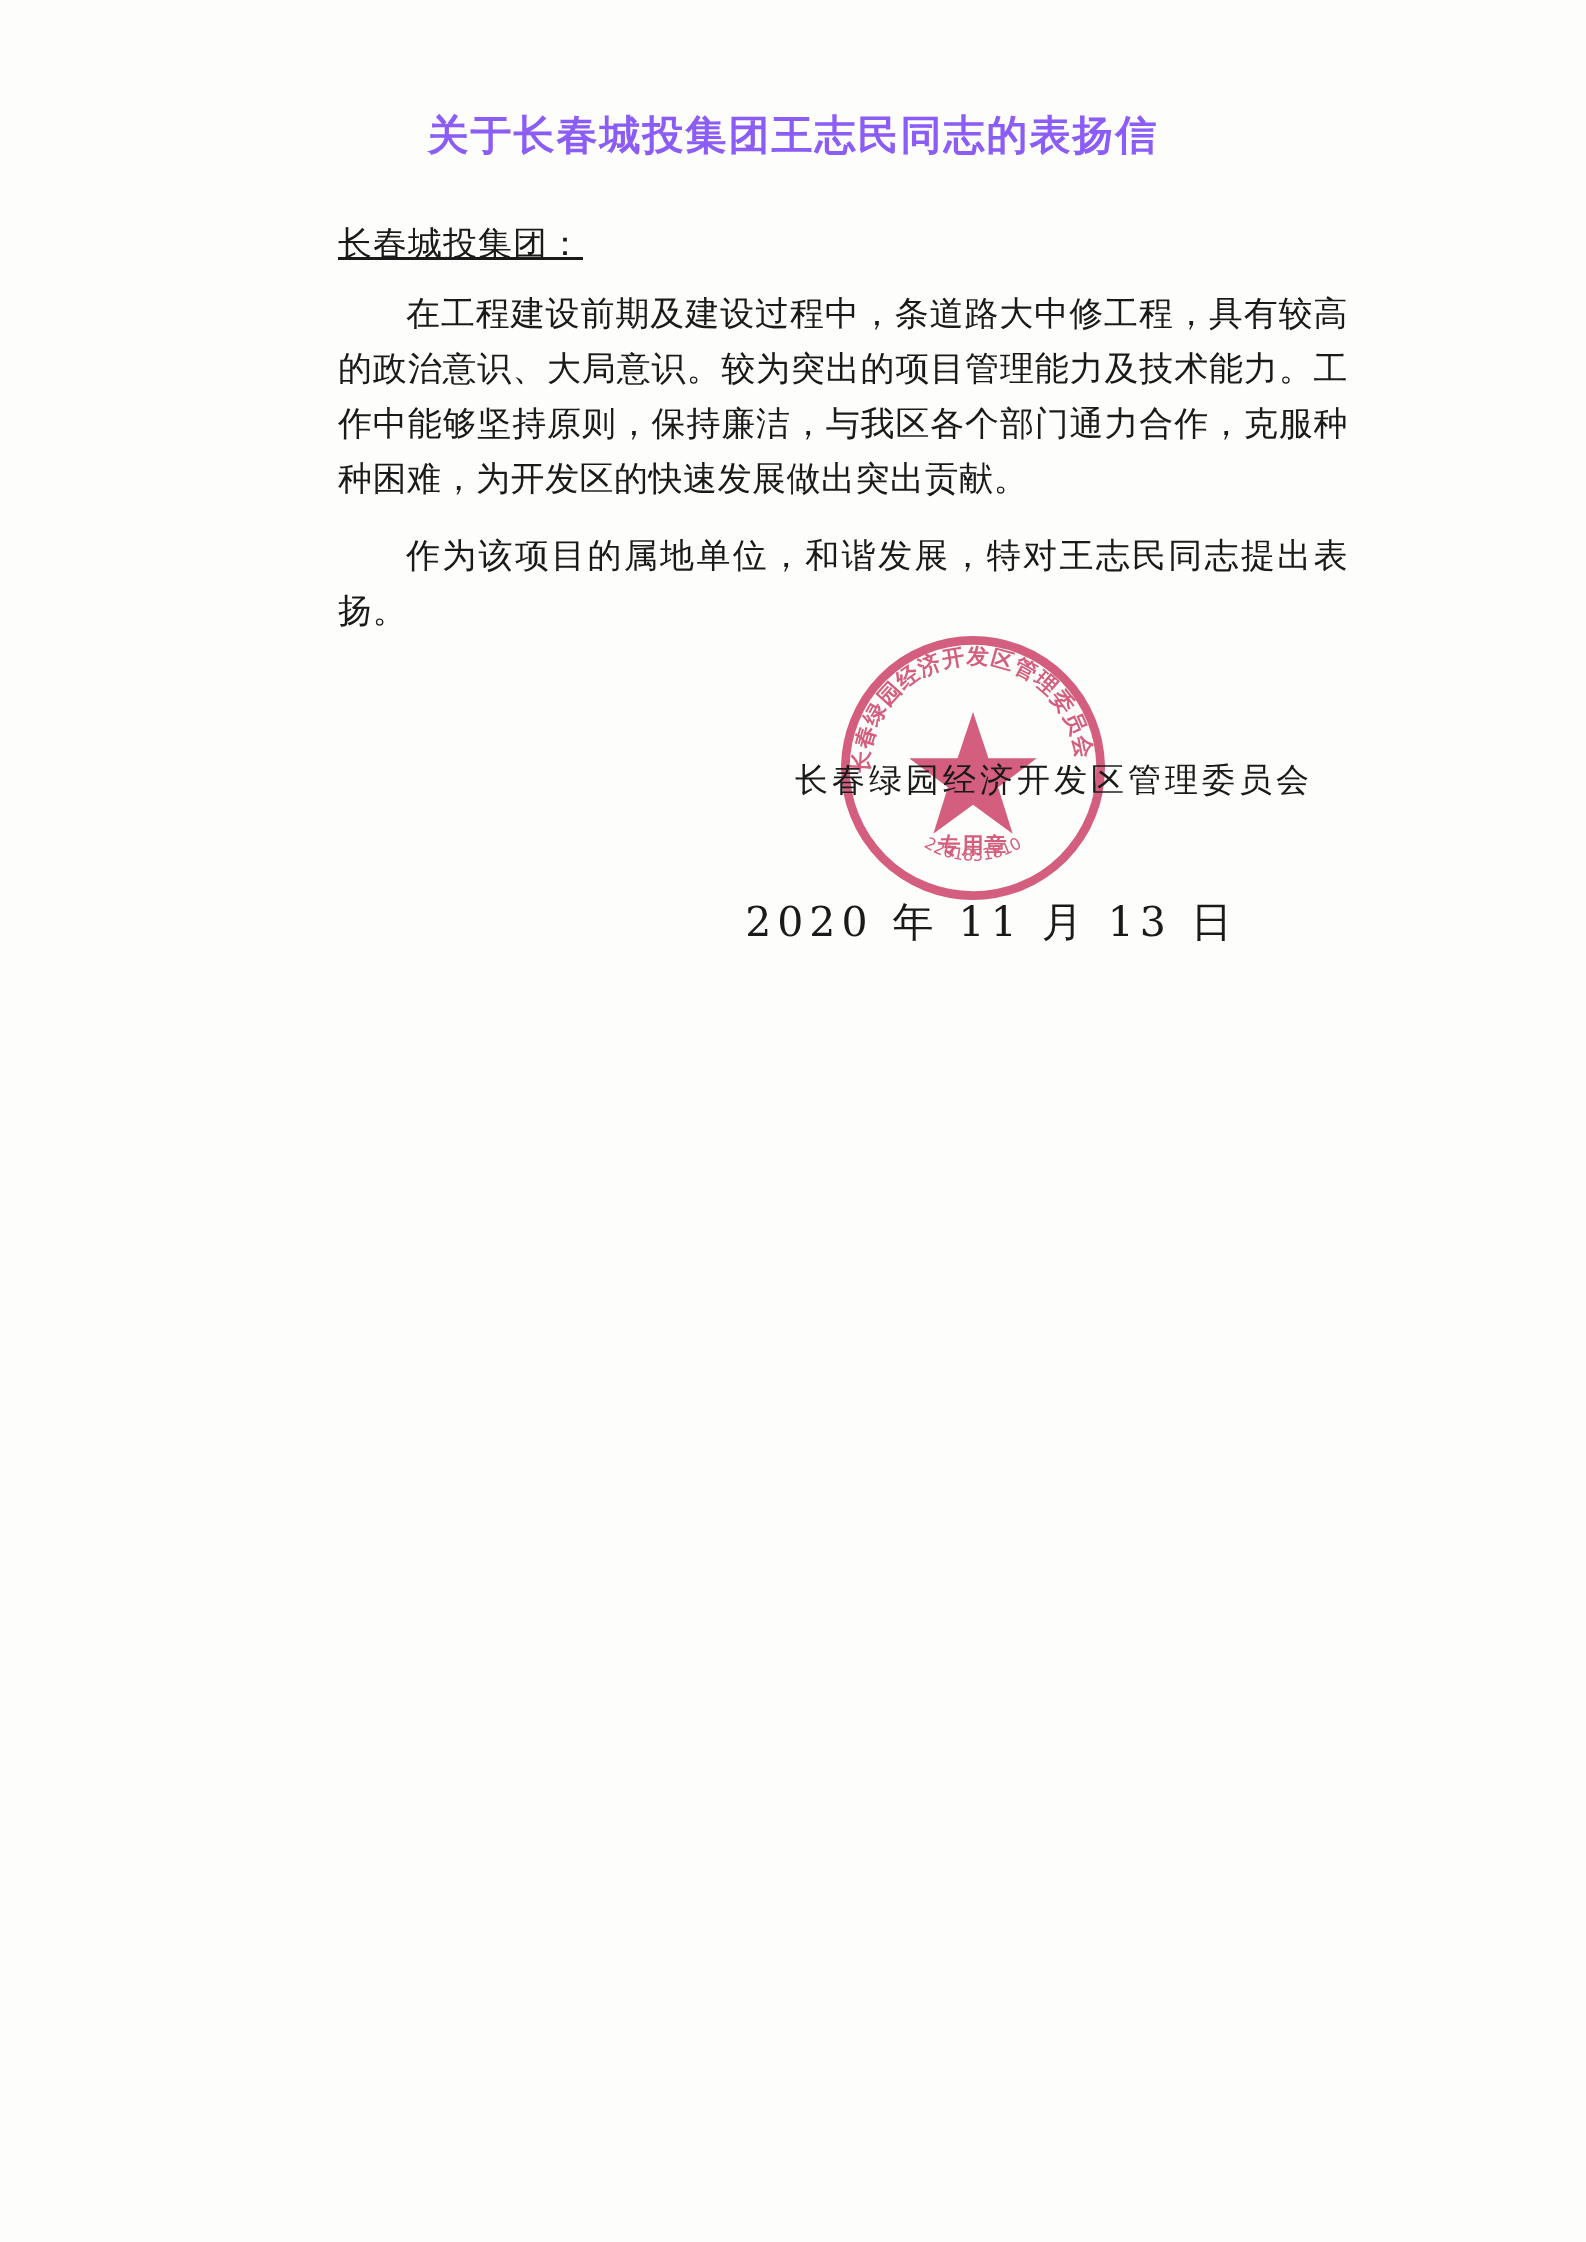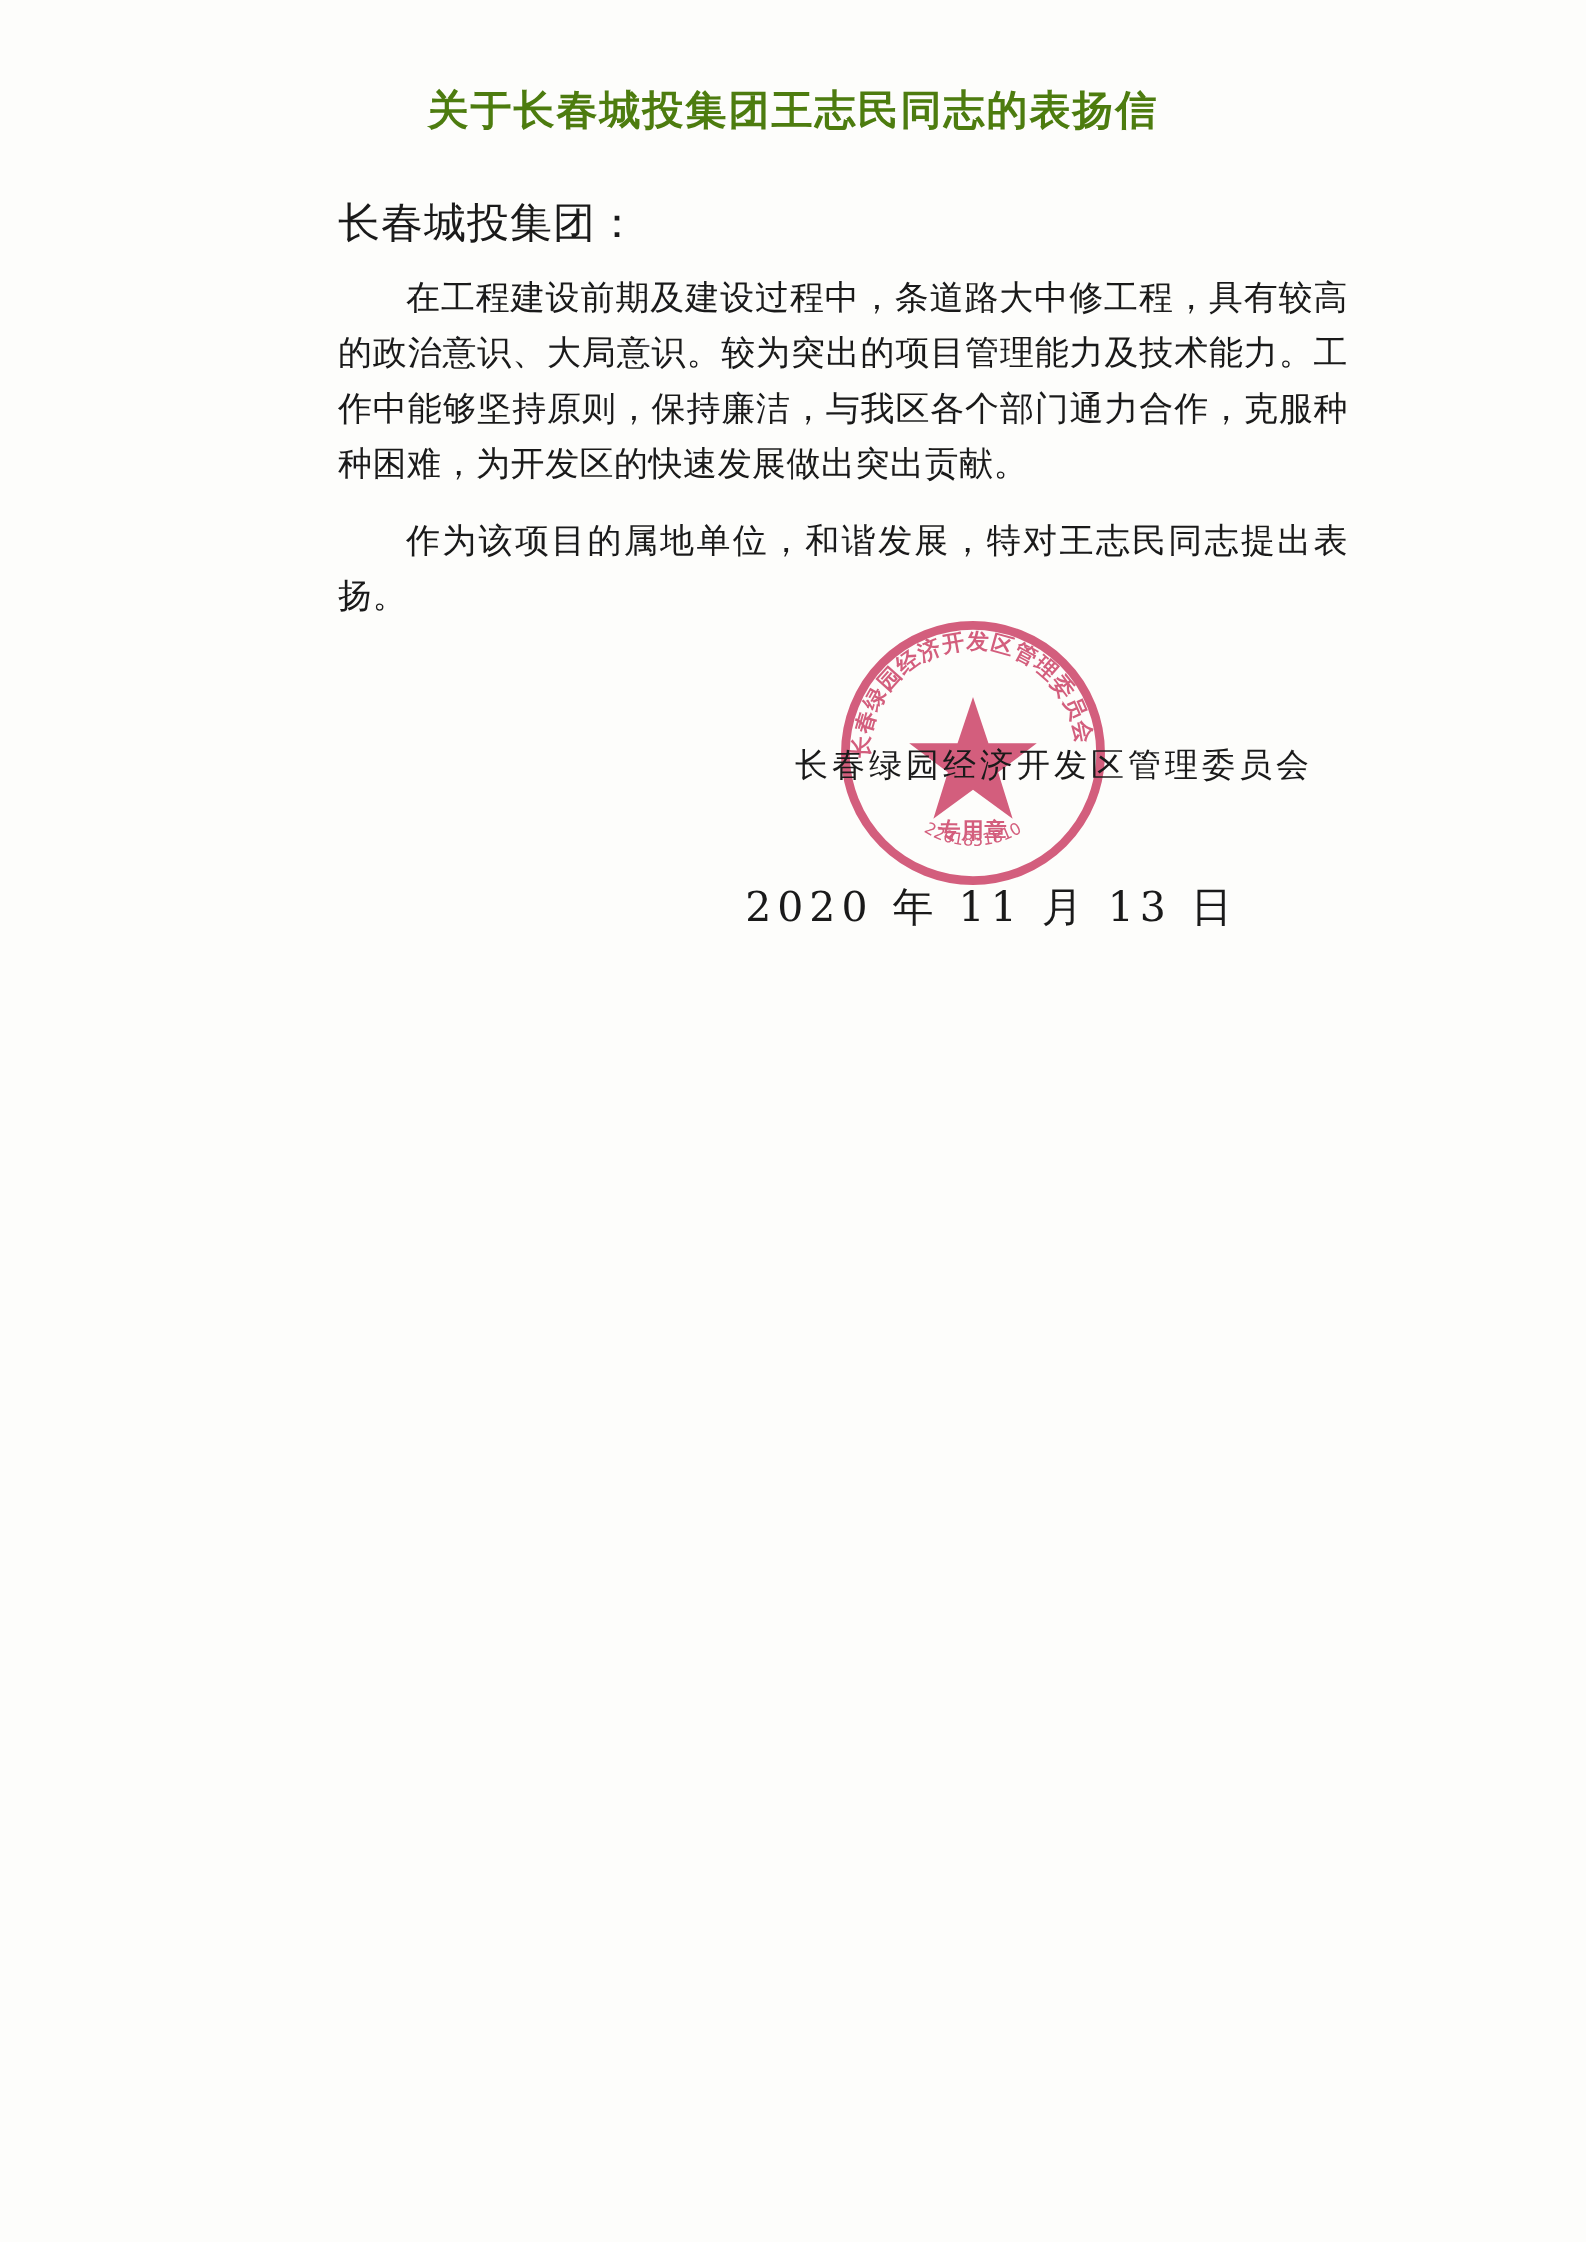--- a/index.html
+++ b/index.html
@@ -21,38 +21,39 @@
     inset: 0;
     background: #fdfdfb;
   }
 
   .doc-title {
     text-align: center;
     font-size: 41px;
     font-weight: bold;
     letter-spacing: 2px;
     margin: 0;
-    padding-top: 83px;
-    color: #4d7c0f;
+    padding-top: 108px;
+    color: #8b5cf6;
     font-family: Liberation Mono, monospace;
   }
 
   .body-block {
     margin: 0 auto;
     width: 1110px;
     padding-left: 100px;
     box-sizing: border-box;
   }
 
   .salutation {
-    font-size: 42px;
+    font-size: 34px;
     line-height: 1.2;
     margin-top: 60px;
     margin-bottom: 18px;
     letter-spacing: 1px;
+    text-decoration: underline;
   }
 
   .para {
     font-size: 34px;
     line-height: 1.62;
     text-align: justify;
     text-justify: inter-ideograph;
     margin: 22px 0 0 0;
     text-indent: 2em;
     letter-spacing: 0.5px;

